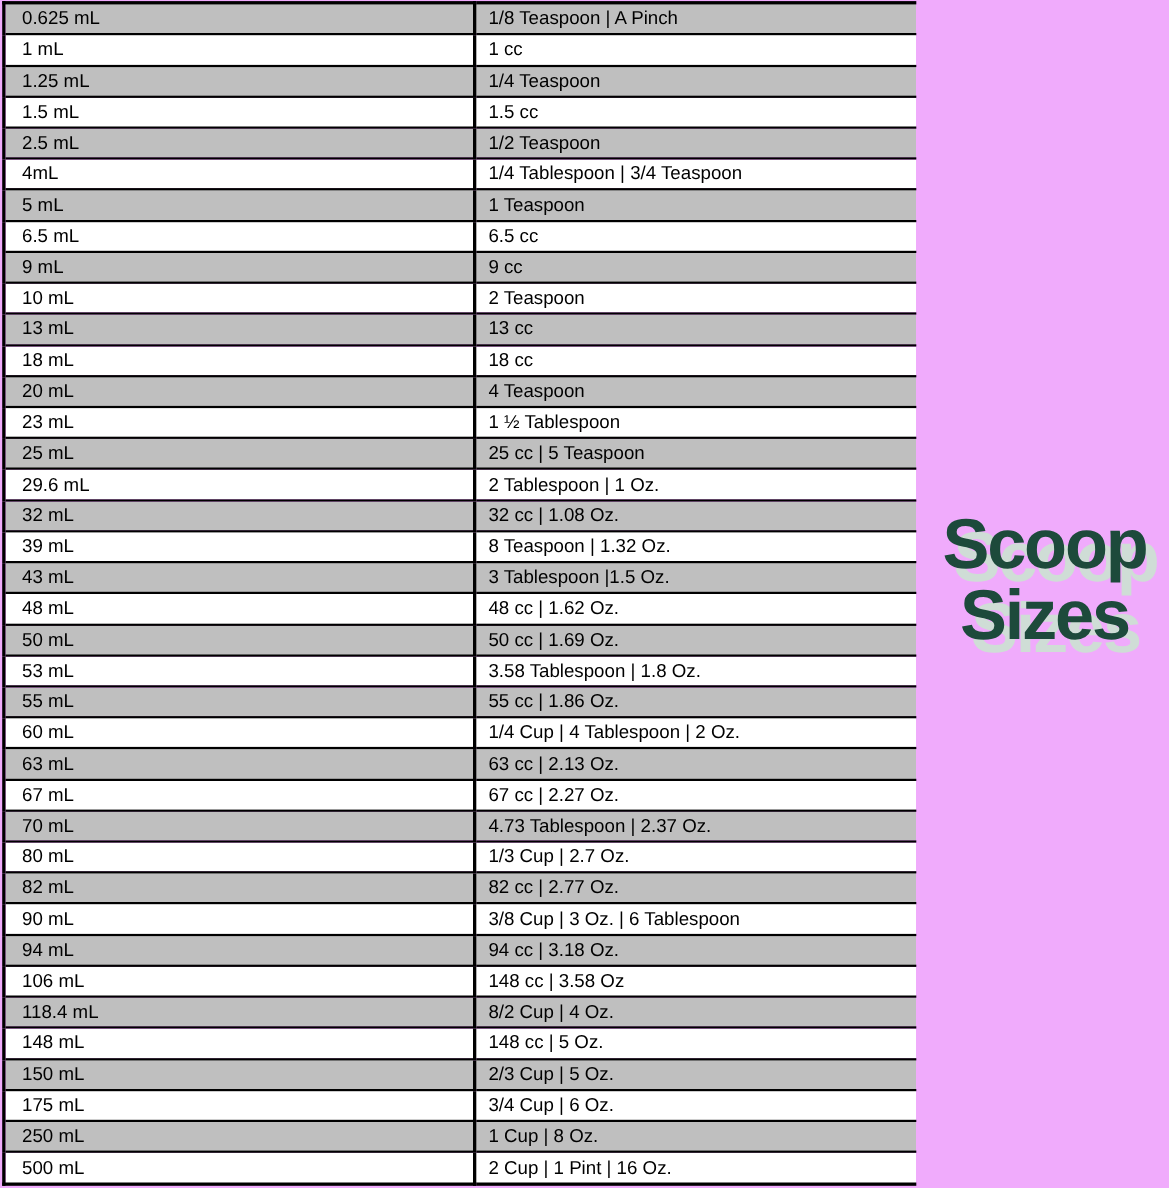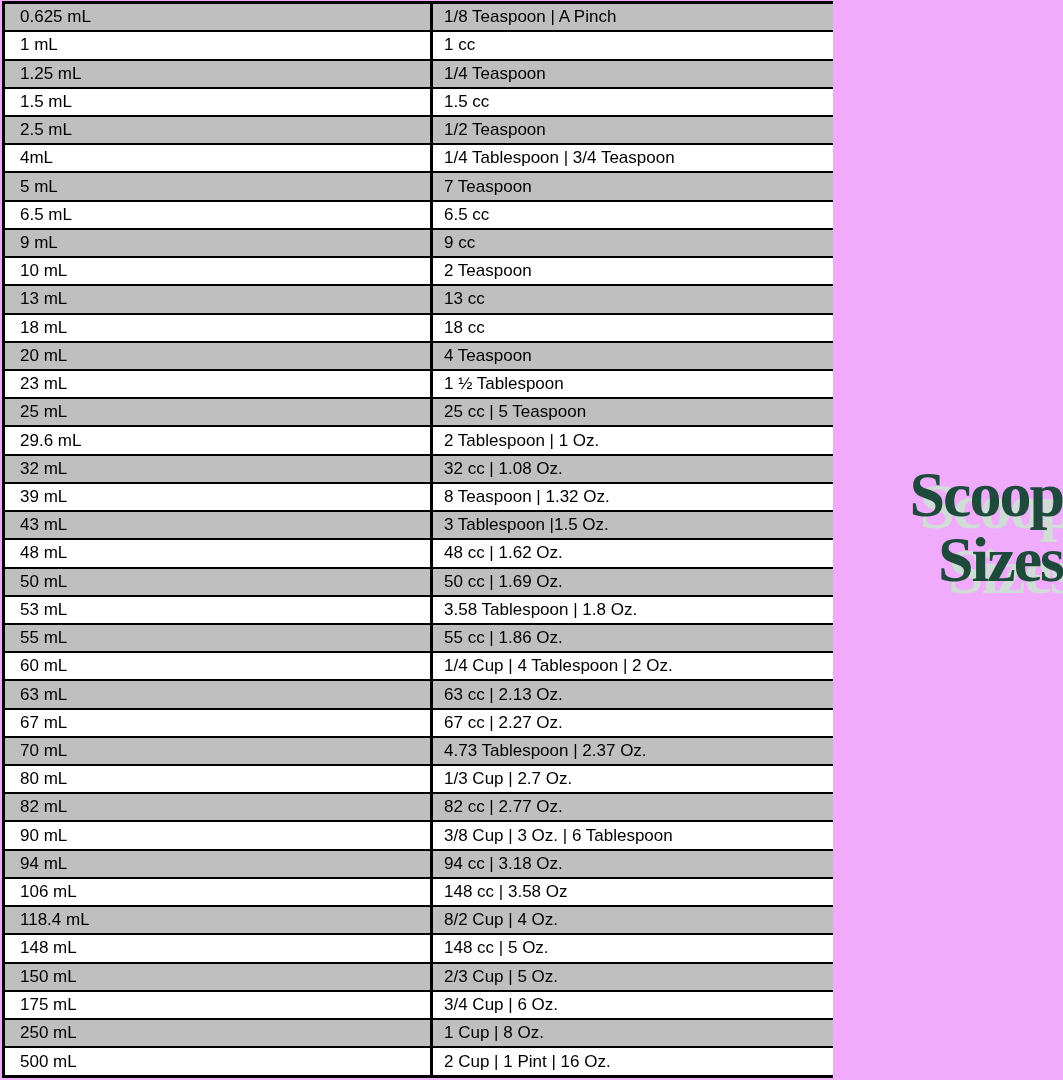--- a/index.html
+++ b/index.html
@@ -52,22 +52,22 @@
     background: #ffffff;
   }
   table.conversion-table tr:first-child td { border-top-width: 3px; }
   table.conversion-table tr:last-child td { border-bottom-width: 3px; }
 
   .logo {
     position: absolute;
     left: 836px;
     top: 462px;
     width: 227px;
-    text-align: right;
-    font-family: Liberation Serif, serif;
+    text-align: center;
+    font-family: Liberation Sans, sans-serif;
     font-weight: bold;
     font-size: 64px;
     line-height: 65px;
     letter-spacing: -2px;
     color: #1d4a3b;
     text-shadow: 10px 12px 0 #cfddd6;
     user-select: none;
   }
   .logo .logo-line { display: block; }
 </style>
@@ -98,21 +98,21 @@
         <tr>
         <td class="ml-cell">2.5 mL</td>
         <td class="conv-cell">1/2 Teaspoon</td>
       </tr>
         <tr>
         <td class="ml-cell">4mL</td>
         <td class="conv-cell">1/4 Tablespoon | 3/4 Teaspoon</td>
       </tr>
         <tr>
         <td class="ml-cell">5 mL</td>
-        <td class="conv-cell">7 Teaspoon</td>
+        <td class="conv-cell">1 Teaspoon</td>
       </tr>
         <tr>
         <td class="ml-cell">6.5 mL</td>
         <td class="conv-cell">6.5 cc</td>
       </tr>
         <tr>
         <td class="ml-cell">9 mL</td>
         <td class="conv-cell">9 cc</td>
       </tr>
         <tr>

